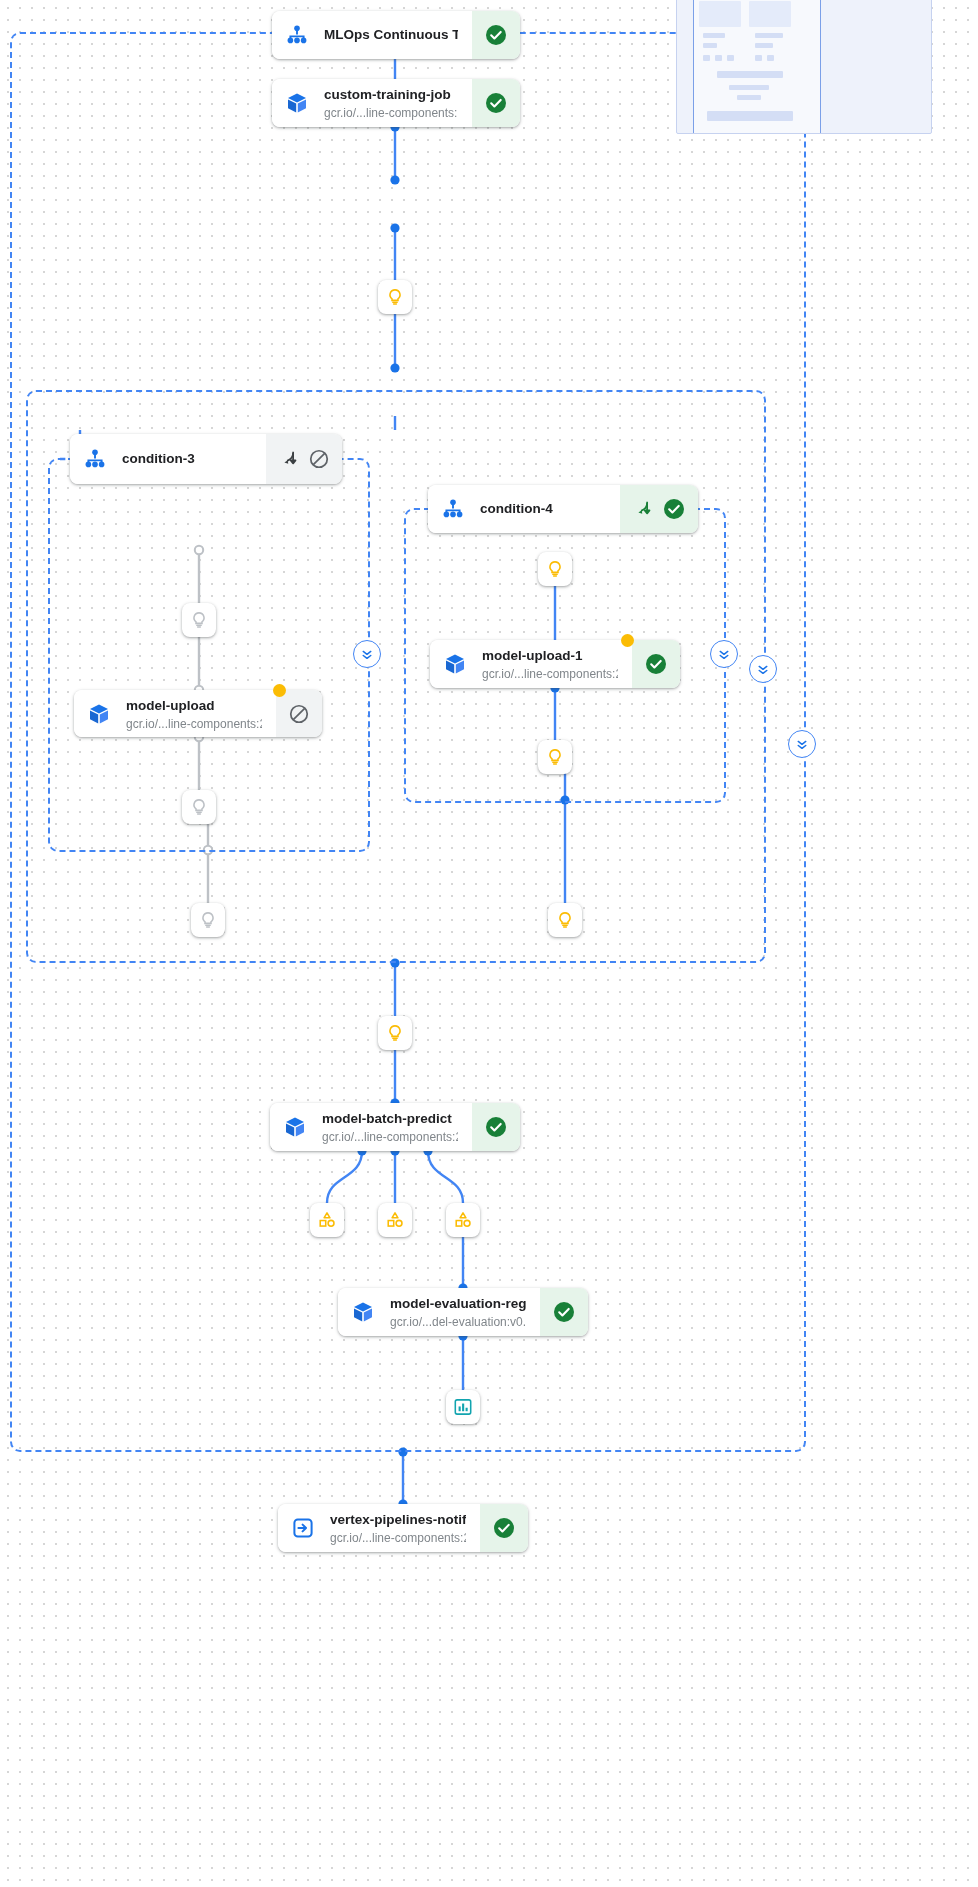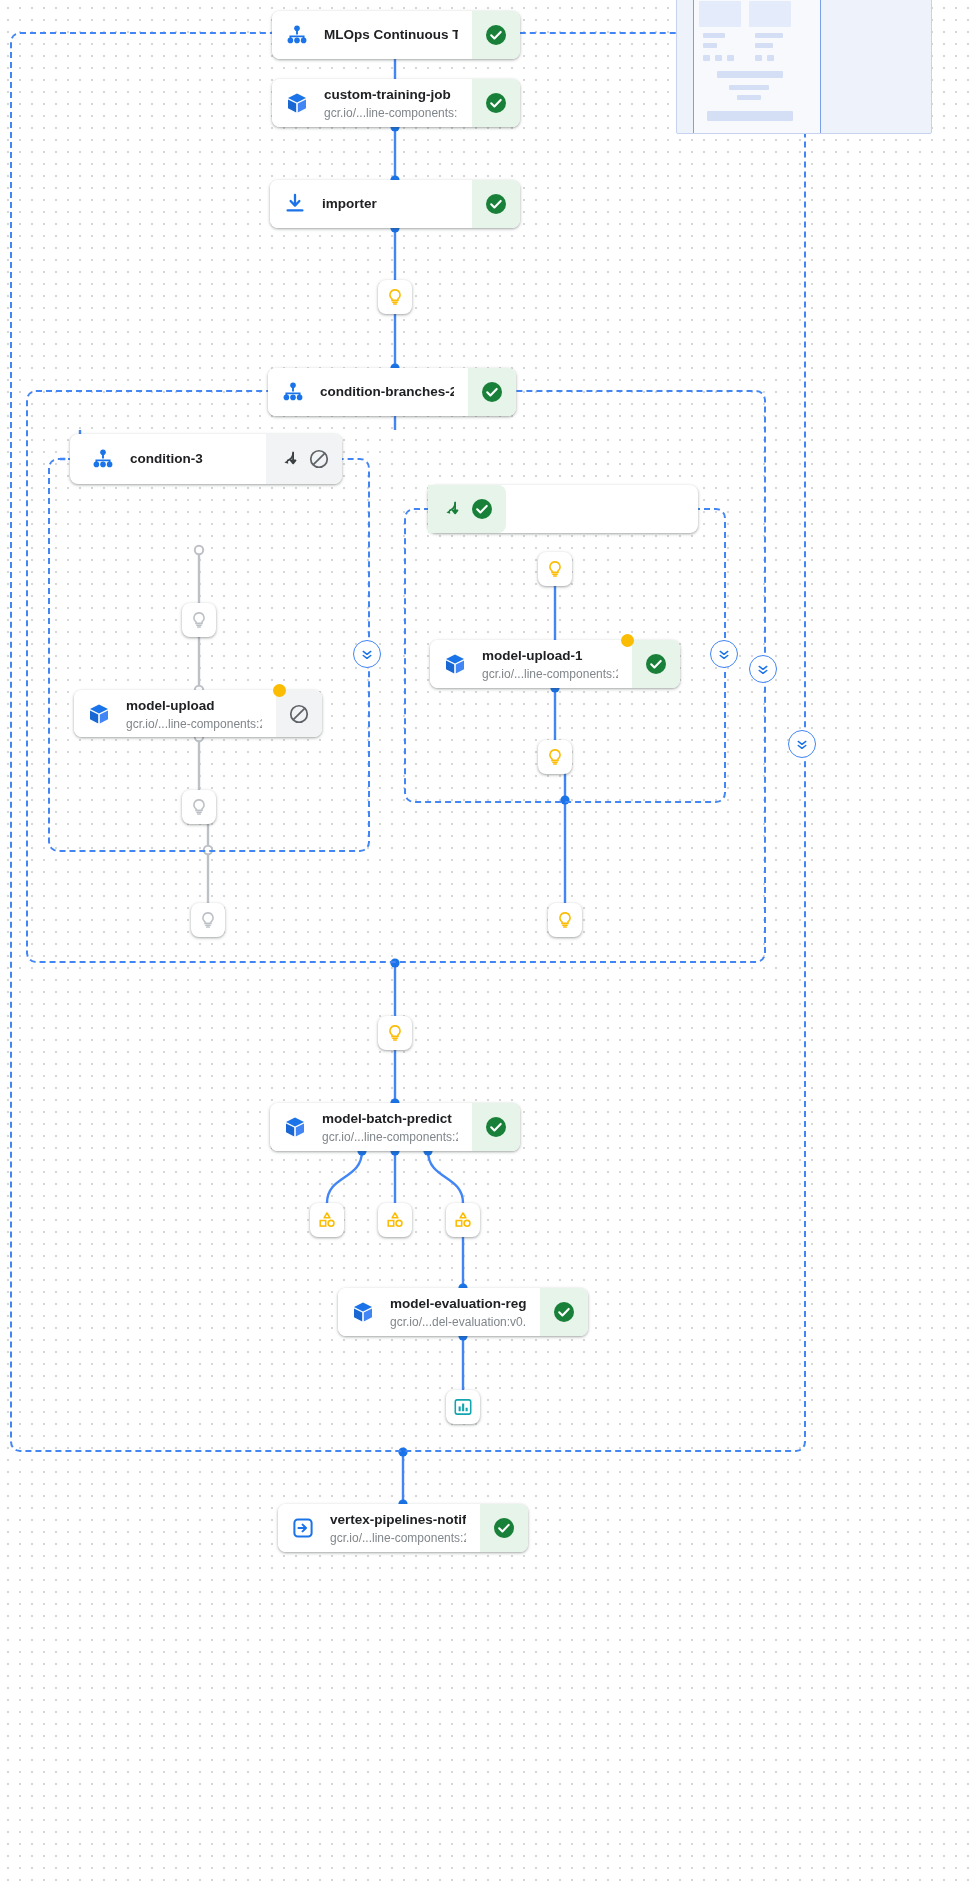--- a/index.html
+++ b/index.html
@@ -245,148 +245,121 @@
       </span>
     </div>
     <div class="status ok">
       <svg width="24" height="24" viewBox="0 0 24 24">
         <circle cx="12" cy="12" r="10" fill="#188038"></circle>
         <path d="M7.2 12.3 l3.2 3.2 l6.3 -6.6" stroke="#fff" stroke-width="2.1" fill="none" stroke-linecap="round" stroke-linejoin="round"></path>
       </svg>
     </div>
   </div>
 
-  <div class="node single" style="left:270px; top:180px; width:250px; height:48px;">
-    <div class="body">
-      <span class="ico">
-        <svg width="24" height="24" viewBox="0 0 24 24">
-          <path d="M12 3 v9.2 M7.6 9 L12 13.6 L16.4 9" stroke="#1a73e8" stroke-width="2.3" fill="none" stroke-linecap="round" stroke-linejoin="round"></path>
-          <path d="M4.6 18.4 h14.8" stroke="#1a73e8" stroke-width="2.3" stroke-linecap="round"></path>
-        </svg>
-      </span>
-      <span class="txt">
-        <span class="title">importer</span>
-      </span>
-    </div>
-    <div class="status ok">
-      <svg width="24" height="24" viewBox="0 0 24 24">
-        <circle cx="12" cy="12" r="10" fill="#188038"></circle>
-        <path d="M7.2 12.3 l3.2 3.2 l6.3 -6.6" stroke="#fff" stroke-width="2.1" fill="none" stroke-linecap="round" stroke-linejoin="round"></path>
-      </svg>
-    </div>
-  </div>
 
   <div class="chip" style="left:378px; top:280px;">
     <svg width="20" height="20" viewBox="0 0 24 24">
       <path d="M12 3.4 a6 6 0 0 0 -3.6 10.8 V16 h7.2 v-1.8 A6 6 0 0 0 12 3.4 Z" fill="none" stroke="#fbbc04" stroke-width="1.9"></path>
       <path d="M9.4 18.2 h5.2" stroke="#fbbc04" stroke-width="1.9" stroke-linecap="round"></path>
       <path d="M10.4 20.4 h3.2" stroke="#fbbc04" stroke-width="1.9" stroke-linecap="round"></path>
     </svg>
   </div>
 
-  <div class="node single" style="left:268px; top:368px; width:248px; height:48px;">
+
+  <div class="node single" style="left:70px; top:434px; width:272px; height:50px;">
     <div class="body">
       <span class="ico">
         <svg width="24" height="24" viewBox="0 0 24 24">
           <circle cx="12" cy="5.2" r="2.8" fill="#1a73e8"></circle>
           <path d="M12 8 v3.4 M5.4 15 v-1.6 h13.2 v1.6" stroke="#1a73e8" stroke-width="1.9" fill="none"></path>
           <circle cx="5.4" cy="17.4" r="2.8" fill="#1a73e8"></circle>
           <circle cx="12" cy="17.4" r="2.8" fill="#1a73e8"></circle>
           <circle cx="18.6" cy="17.4" r="2.8" fill="#1a73e8"></circle>
         </svg>
       </span>
       <span class="txt">
-        <span class="title">condition-branches-2</span>
-      </span>
-    </div>
-    <div class="status ok">
-      <svg width="24" height="24" viewBox="0 0 24 24">
-        <circle cx="12" cy="12" r="10" fill="#188038"></circle>
-        <path d="M7.2 12.3 l3.2 3.2 l6.3 -6.6" stroke="#fff" stroke-width="2.1" fill="none" stroke-linecap="round" stroke-linejoin="round"></path>
-      </svg>
-    </div>
-  </div>
-
-  <div class="node single" style="left:70px; top:434px; width:272px; height:50px;padding-left:8px;">
+        <span class="title">condition-3</span>
+      </span>
+    </div>
+    <div class="status gray">
+      <svg width="22" height="22" viewBox="0 0 24 24">
+        <path d="M16.5 4 v9.5 M16.5 16.8 l-2.6 -3.3 h5.2 Z" stroke="#3c4043" stroke-width="1.9" fill="#3c4043" stroke-linejoin="round"></path>
+        <path d="M16.5 5.4 q0 6 -6.6 8.6" stroke="#3c4043" stroke-width="1.9" fill="none"></path>
+        <path d="M7 15.8 l3.6 -2.4 l0.6 3.8 Z" fill="#3c4043"></path>
+      </svg>
+      <svg width="22" height="22" viewBox="0 0 24 24">
+        <circle cx="12" cy="12" r="9" fill="none" stroke="#5f6368" stroke-width="1.9"></circle>
+        <line x1="5.8" y1="18.2" x2="18.2" y2="5.8" stroke="#5f6368" stroke-width="1.9"></line>
+      </svg>
+    </div>
+  </div>
+
+
+  <div class="chip" style="left:182px; top:603px;">
+    <svg width="20" height="20" viewBox="0 0 24 24">
+      <path d="M12 3.4 a6 6 0 0 0 -3.6 10.8 V16 h7.2 v-1.8 A6 6 0 0 0 12 3.4 Z" fill="none" stroke="#bdc1c6" stroke-width="1.9"></path>
+      <path d="M9.4 18.2 h5.2" stroke="#bdc1c6" stroke-width="1.9" stroke-linecap="round"></path>
+      <path d="M10.4 20.4 h3.2" stroke="#bdc1c6" stroke-width="1.9" stroke-linecap="round"></path>
+    </svg>
+  </div>
+
+  <div class="node" style="left:74px; top:690px; width:248px; height:47px;">
+    <span class="outdot" style="right:36px;"></span>
+    <div class="body">
+      <span class="ico">
+        <svg width="24" height="24" viewBox="0 0 24 24">
+          <path d="M12 2.4 L21 7 L12 11.6 L3 7 Z" fill="#1a73e8"></path>
+          <path d="M3 8.4 L11.2 12.6 L11.2 21.6 L3 17.2 Z" fill="#1967d2"></path>
+          <path d="M21 8.4 L12.8 12.6 L12.8 21.6 L21 17.2 Z" fill="#4285f4"></path>
+        </svg>
+      </span>
+      <span class="txt">
+        <span class="title">model-upload</span>
+        <span class="sub">gcr.io/...line-components:2.6.0</span>
+      </span>
+    </div>
+    <div class="status gray">
+      <svg width="22" height="22" viewBox="0 0 24 24">
+        <circle cx="12" cy="12" r="9" fill="none" stroke="#5f6368" stroke-width="1.9"></circle>
+        <line x1="5.8" y1="18.2" x2="18.2" y2="5.8" stroke="#5f6368" stroke-width="1.9"></line>
+      </svg>
+    </div>
+  </div>
+
+  <div class="chip" style="left:182px; top:790px;">
+    <svg width="20" height="20" viewBox="0 0 24 24">
+      <path d="M12 3.4 a6 6 0 0 0 -3.6 10.8 V16 h7.2 v-1.8 A6 6 0 0 0 12 3.4 Z" fill="none" stroke="#bdc1c6" stroke-width="1.9"></path>
+      <path d="M9.4 18.2 h5.2" stroke="#bdc1c6" stroke-width="1.9" stroke-linecap="round"></path>
+      <path d="M10.4 20.4 h3.2" stroke="#bdc1c6" stroke-width="1.9" stroke-linecap="round"></path>
+    </svg>
+  </div>
+
+  <div class="chip" style="left:191px; top:903px;">
+    <svg width="20" height="20" viewBox="0 0 24 24">
+      <path d="M12 3.4 a6 6 0 0 0 -3.6 10.8 V16 h7.2 v-1.8 A6 6 0 0 0 12 3.4 Z" fill="none" stroke="#bdc1c6" stroke-width="1.9"></path>
+      <path d="M9.4 18.2 h5.2" stroke="#bdc1c6" stroke-width="1.9" stroke-linecap="round"></path>
+      <path d="M10.4 20.4 h3.2" stroke="#bdc1c6" stroke-width="1.9" stroke-linecap="round"></path>
+    </svg>
+  </div>
+
+  <div class="node single" style="left:428px; top:485px; width:270px; height:48px;">
     <div class="body">
       <span class="ico">
         <svg width="24" height="24" viewBox="0 0 24 24">
           <circle cx="12" cy="5.2" r="2.8" fill="#1a73e8"></circle>
           <path d="M12 8 v3.4 M5.4 15 v-1.6 h13.2 v1.6" stroke="#1a73e8" stroke-width="1.9" fill="none"></path>
           <circle cx="5.4" cy="17.4" r="2.8" fill="#1a73e8"></circle>
           <circle cx="12" cy="17.4" r="2.8" fill="#1a73e8"></circle>
           <circle cx="18.6" cy="17.4" r="2.8" fill="#1a73e8"></circle>
         </svg>
       </span>
       <span class="txt">
-        <span class="title">condition-3</span>
-      </span>
-    </div>
-    <div class="status gray">
-      <svg width="22" height="22" viewBox="0 0 24 24">
-        <path d="M16.5 4 v9.5 M16.5 16.8 l-2.6 -3.3 h5.2 Z" stroke="#3c4043" stroke-width="1.9" fill="#3c4043" stroke-linejoin="round"></path>
-        <path d="M16.5 5.4 q0 6 -6.6 8.6" stroke="#3c4043" stroke-width="1.9" fill="none"></path>
-        <path d="M7 15.8 l3.6 -2.4 l0.6 3.8 Z" fill="#3c4043"></path>
-      </svg>
-      <svg width="22" height="22" viewBox="0 0 24 24">
-        <circle cx="12" cy="12" r="9" fill="none" stroke="#5f6368" stroke-width="1.9"></circle>
-        <line x1="5.8" y1="18.2" x2="18.2" y2="5.8" stroke="#5f6368" stroke-width="1.9"></line>
-      </svg>
-    </div>
-  </div>
-
-
-  <div class="chip" style="left:182px; top:603px;">
-    <svg width="20" height="20" viewBox="0 0 24 24">
-      <path d="M12 3.4 a6 6 0 0 0 -3.6 10.8 V16 h7.2 v-1.8 A6 6 0 0 0 12 3.4 Z" fill="none" stroke="#bdc1c6" stroke-width="1.9"></path>
-      <path d="M9.4 18.2 h5.2" stroke="#bdc1c6" stroke-width="1.9" stroke-linecap="round"></path>
-      <path d="M10.4 20.4 h3.2" stroke="#bdc1c6" stroke-width="1.9" stroke-linecap="round"></path>
-    </svg>
-  </div>
-
-  <div class="node" style="left:74px; top:690px; width:248px; height:47px;">
-    <span class="outdot" style="right:36px;"></span>
-    <div class="body">
-      <span class="ico">
-        <svg width="24" height="24" viewBox="0 0 24 24">
-          <path d="M12 2.4 L21 7 L12 11.6 L3 7 Z" fill="#1a73e8"></path>
-          <path d="M3 8.4 L11.2 12.6 L11.2 21.6 L3 17.2 Z" fill="#1967d2"></path>
-          <path d="M21 8.4 L12.8 12.6 L12.8 21.6 L21 17.2 Z" fill="#4285f4"></path>
-        </svg>
-      </span>
-      <span class="txt">
-        <span class="title">model-upload</span>
-        <span class="sub">gcr.io/...line-components:2.6.0</span>
-      </span>
-    </div>
-    <div class="status gray">
-      <svg width="22" height="22" viewBox="0 0 24 24">
-        <circle cx="12" cy="12" r="9" fill="none" stroke="#5f6368" stroke-width="1.9"></circle>
-        <line x1="5.8" y1="18.2" x2="18.2" y2="5.8" stroke="#5f6368" stroke-width="1.9"></line>
-      </svg>
-    </div>
-  </div>
-
-  <div class="chip" style="left:182px; top:790px;">
-    <svg width="20" height="20" viewBox="0 0 24 24">
-      <path d="M12 3.4 a6 6 0 0 0 -3.6 10.8 V16 h7.2 v-1.8 A6 6 0 0 0 12 3.4 Z" fill="none" stroke="#bdc1c6" stroke-width="1.9"></path>
-      <path d="M9.4 18.2 h5.2" stroke="#bdc1c6" stroke-width="1.9" stroke-linecap="round"></path>
-      <path d="M10.4 20.4 h3.2" stroke="#bdc1c6" stroke-width="1.9" stroke-linecap="round"></path>
-    </svg>
-  </div>
-
-  <div class="chip" style="left:191px; top:903px;">
-    <svg width="20" height="20" viewBox="0 0 24 24">
-      <path d="M12 3.4 a6 6 0 0 0 -3.6 10.8 V16 h7.2 v-1.8 A6 6 0 0 0 12 3.4 Z" fill="none" stroke="#bdc1c6" stroke-width="1.9"></path>
-      <path d="M9.4 18.2 h5.2" stroke="#bdc1c6" stroke-width="1.9" stroke-linecap="round"></path>
-      <path d="M10.4 20.4 h3.2" stroke="#bdc1c6" stroke-width="1.9" stroke-linecap="round"></path>
-    </svg>
-  </div>
-
-  <div class="node single" style="left:428px; top:485px; width:270px; height:48px;">
+        <span class="title">condition-4</span>
+      </span>
+    </div>
     <div class="status greenbranch">
       <svg width="22" height="22" viewBox="0 0 24 24">
         <path d="M16.5 4 v9.5 M16.5 16.8 l-2.6 -3.3 h5.2 Z" stroke="#188038" stroke-width="1.9" fill="#188038" stroke-linejoin="round"></path>
         <path d="M16.5 5.4 q0 6 -6.6 8.6" stroke="#188038" stroke-width="1.9" fill="none"></path>
         <path d="M7 15.8 l3.6 -2.4 l0.6 3.8 Z" fill="#188038"></path>
       </svg>
       <svg width="24" height="24" viewBox="0 0 24 24">
         <circle cx="12" cy="12" r="10" fill="#188038"></circle>
         <path d="M7.2 12.3 l3.2 3.2 l6.3 -6.6" stroke="#fff" stroke-width="2.1" fill="none" stroke-linecap="round" stroke-linejoin="round"></path>
       </svg>

